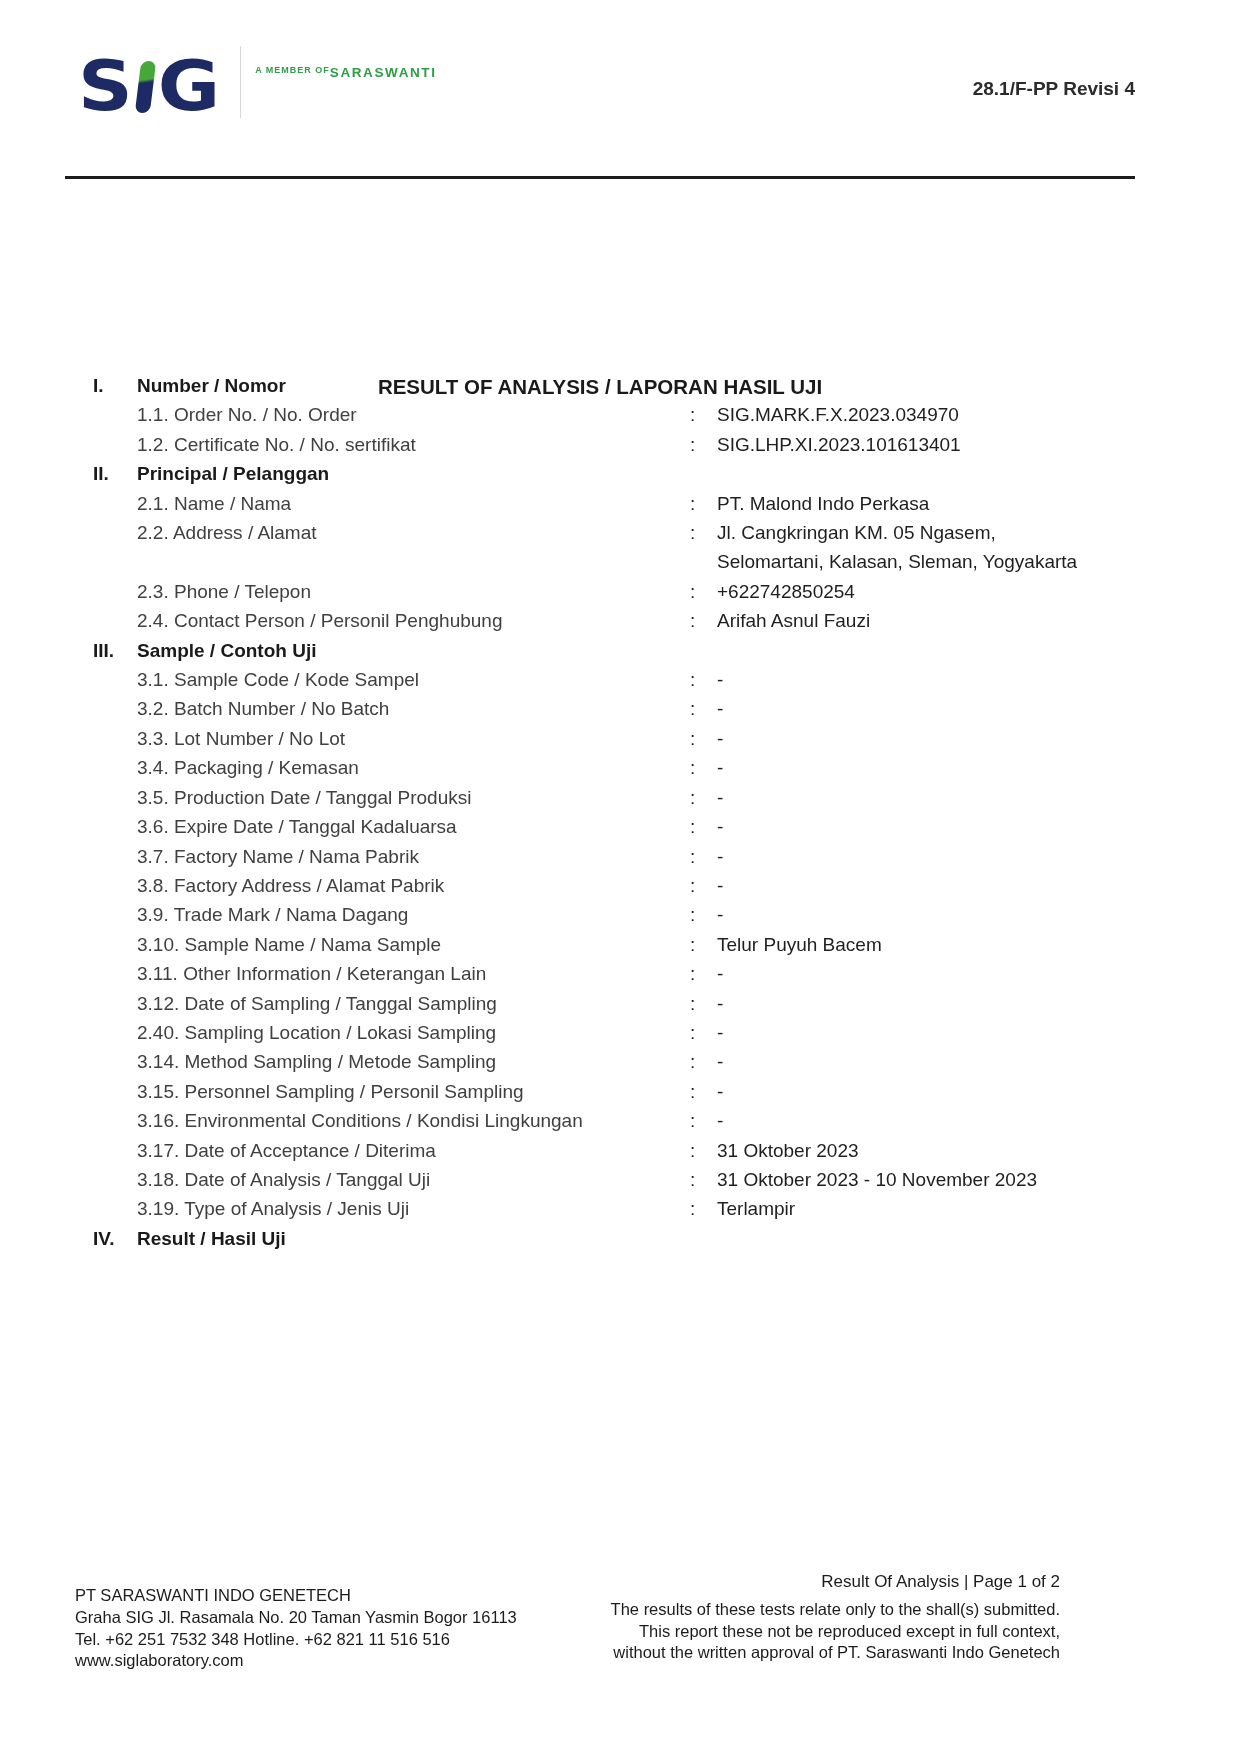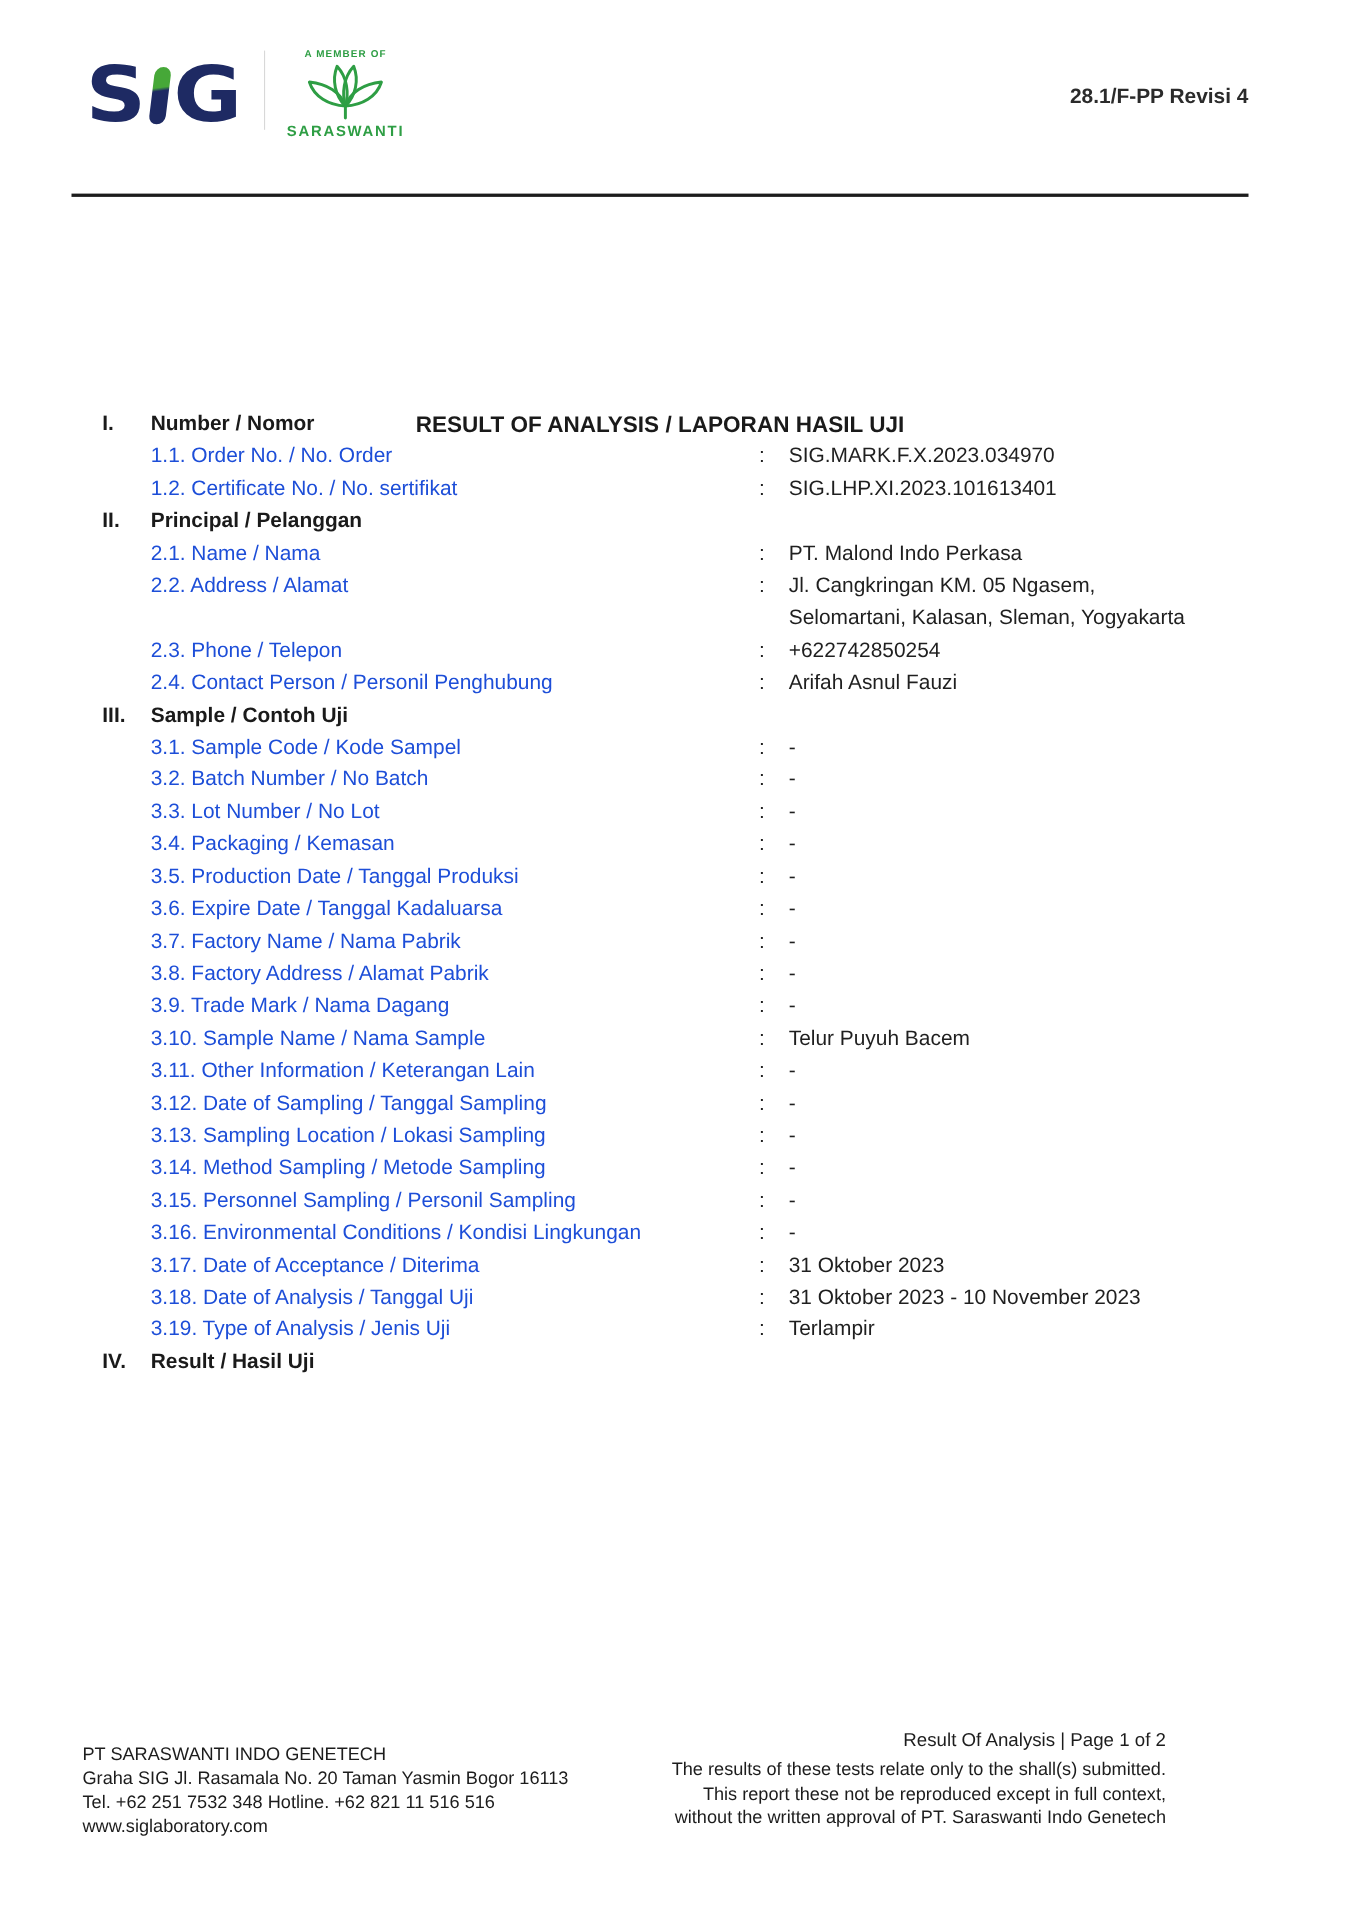--- a/index.html
+++ b/index.html
@@ -22,21 +22,21 @@
     font-family: "DejaVu Sans", sans-serif;
     transform: scaleY(0.92);
   }
   .sig-ibar {
     width: 15px; height: 52px; margin: 0 5px 5px 7px;
     border-radius: 8px;
     transform: skewX(-7deg);
     background: linear-gradient(172deg, #46a838 0%, #46a838 36%, #1e2a63 42%, #1e2a63 100%);
   }
   .logo-divider { width: 1px; height: 72px; background: #d8d8d8; margin: 2px 0 0 22px; }
-  .saraswanti { margin-left: 14px; width: 118px; display: flex; flex-direction: column; align-items: center; }
+  .saraswanti { margin-left: 14px; width: 118px; display: flex; align-items: center; }
   .member-of {
     font-size: 9px; font-weight: bold; letter-spacing: 1px;
     color: #2e9e44; white-space: nowrap; margin-bottom: 2px;
   }
   .lotus { display: block; }
   .brand-name {
     font-size: 13.5px; font-weight: bold; letter-spacing: 1.6px;
     color: #2e9e44; white-space: nowrap; margin-top: 2px;
   }
   .doc-code {
@@ -53,21 +53,21 @@
     position: absolute; left: 65px; top: 340px; width: 1070px;
     text-align: center; font-size: 20.5px; font-weight: bold; color: #1a1a1a; margin-top: 35px;
   }
 
   
   .info-table { position: absolute; left: 65px; top: 371px; width: 1070px; }
   .row { display: grid; grid-template-columns: 72px 553px 27px auto; }
   .row > div { font-size: 19px; line-height: 29.4px; }
   .cell-numeral { padding-left: 28px; font-weight: bold; color: #1a1a1a; }
   .cell-heading { grid-column: 2 / 5; font-weight: bold; color: #1a1a1a; }
-  .cell-label { color: #1d4ed8; }
+  .cell-label { color: #404040; }
   .cell-colon { color: #1f1f1f; }
   .cell-value { color: #1f1f1f; }
 
   
   .footer-left {
     position: absolute; left: 75px; top: 1585px;
     font-size: 16.5px; line-height: 21.8px; color: #1c1c1c;
   }
   .footer-right {
     position: absolute; right: 181px; top: 1572px;
@@ -226,21 +226,21 @@
         <div class="cell-value">-</div>
       </div>
       <div class="row">
         <div class="cell-numeral"></div>
         <div class="cell-label">3.12. Date of Sampling / Tanggal Sampling</div>
         <div class="cell-colon">:</div>
         <div class="cell-value">-</div>
       </div>
       <div class="row">
         <div class="cell-numeral"></div>
-        <div class="cell-label">3.13. Sampling Location / Lokasi Sampling</div>
+        <div class="cell-label">2.40. Sampling Location / Lokasi Sampling</div>
         <div class="cell-colon">:</div>
         <div class="cell-value">-</div>
       </div>
       <div class="row">
         <div class="cell-numeral"></div>
         <div class="cell-label">3.14. Method Sampling / Metode Sampling</div>
         <div class="cell-colon">:</div>
         <div class="cell-value">-</div>
       </div>
       <div class="row">

